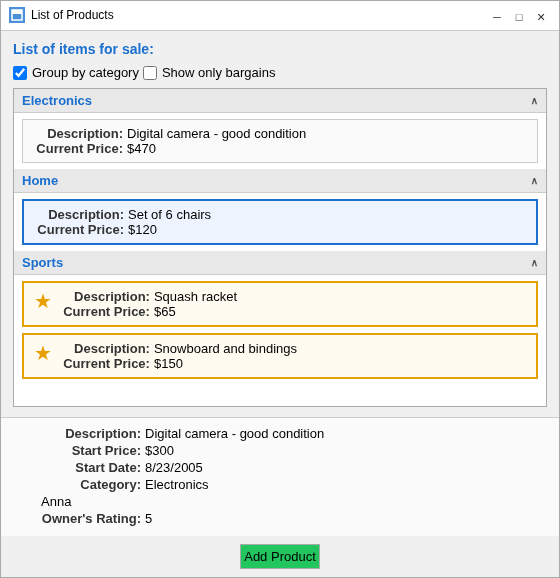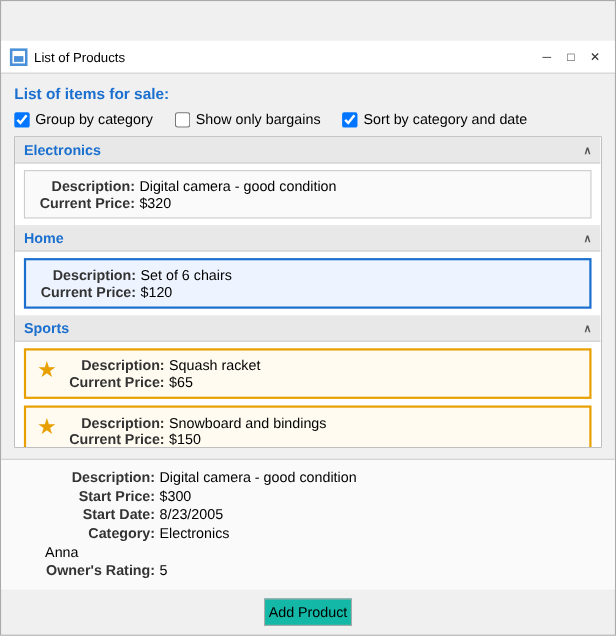--- a/index.html
+++ b/index.html
@@ -19,24 +19,23 @@
       border: 1px solid #aaa;
       box-shadow: 2px 2px 8px rgba(0,0,0,0.3);
       display: flex;
       flex-direction: column;
     }
     .title-bar {
       background: #fff;
       border-bottom: 1px solid #ccc;
       padding: 6px 8px;
       display: flex;
-      align-items: center;
+      align-items: flex-start;
       justify-content: space-between;
       height: 30px;
-      margin-top: 36px;
     }
     .title-bar-left {
       display: flex;
       align-items: center;
       gap: 6px;
     }
     .title-bar-icon {
       width: 16px;
       height: 16px;
       background: #4a90d9;
@@ -78,21 +77,21 @@
 
     .page-heading {
       font-size: 14px;
       font-weight: bold;
       color: #1a6fcf;
     }
 
     .filter-bar {
       display: flex;
       align-items: center;
-      gap: 20px;
+      gap: 4px;
       font-size: 13px;
     }
     .filter-item {
       display: flex;
       align-items: center;
       gap: 5px;
       cursor: pointer;
     }
     .filter-item input[type=checkbox] {
       width: 14px;
@@ -188,21 +187,21 @@
     }
 
     .footer {
       padding: 8px 12px;
       display: flex;
       justify-content: center;
     }
     .add-btn {
       padding: 4px 3px;
       font-size: 13px;
-      background: #14b8a6;
+      background: #22c55e;
       border: 1px solid #aaa;
       cursor: pointer;
     }
 
     ::-webkit-scrollbar { width: 14px; }
     ::-webkit-scrollbar-track { background: #f0f0f0; border-left: 1px solid #ccc; }
     ::-webkit-scrollbar-thumb { background: #c0c0c0; border: 1px solid #aaa; }
   </style>
 </head>
 <body>
@@ -231,43 +230,39 @@
 
     <div class="filter-bar">
       <label class="filter-item">
         <input type="checkbox" checked="" style="">
         <span>Group by category</span>
       </label>
       <label class="filter-item">
         <input type="checkbox" style="">
         <span>Show only bargains</span>
       </label>
-      <label class="filter-item">
-        <input type="checkbox" checked="" style="">
-        <span>Sort by category and date</span>
-      </label>
     </div>
 
     <div class="product-list-area">
 
       <div class="category-section">
         <div class="category-header">
           <span>Electronics</span>
           <span class="category-chevron">∧</span>
         </div>
         <div class="product-item">
           <div class="product-item-inner">
             <div class="product-details">
               <div class="product-detail-row">
                 <span class="detail-label">Description:</span>
                 <span class="detail-value">Digital camera - good condition</span>
               </div>
               <div class="product-detail-row">
                 <span class="detail-label">Current Price:</span>
-                <span class="detail-value">$320</span>
+                <span class="detail-value">$470</span>
               </div>
             </div>
           </div>
         </div>
       </div>
 
       <div class="category-section">
         <div class="category-header">
           <span>Home</span>
           <span class="category-chevron">∧</span>

